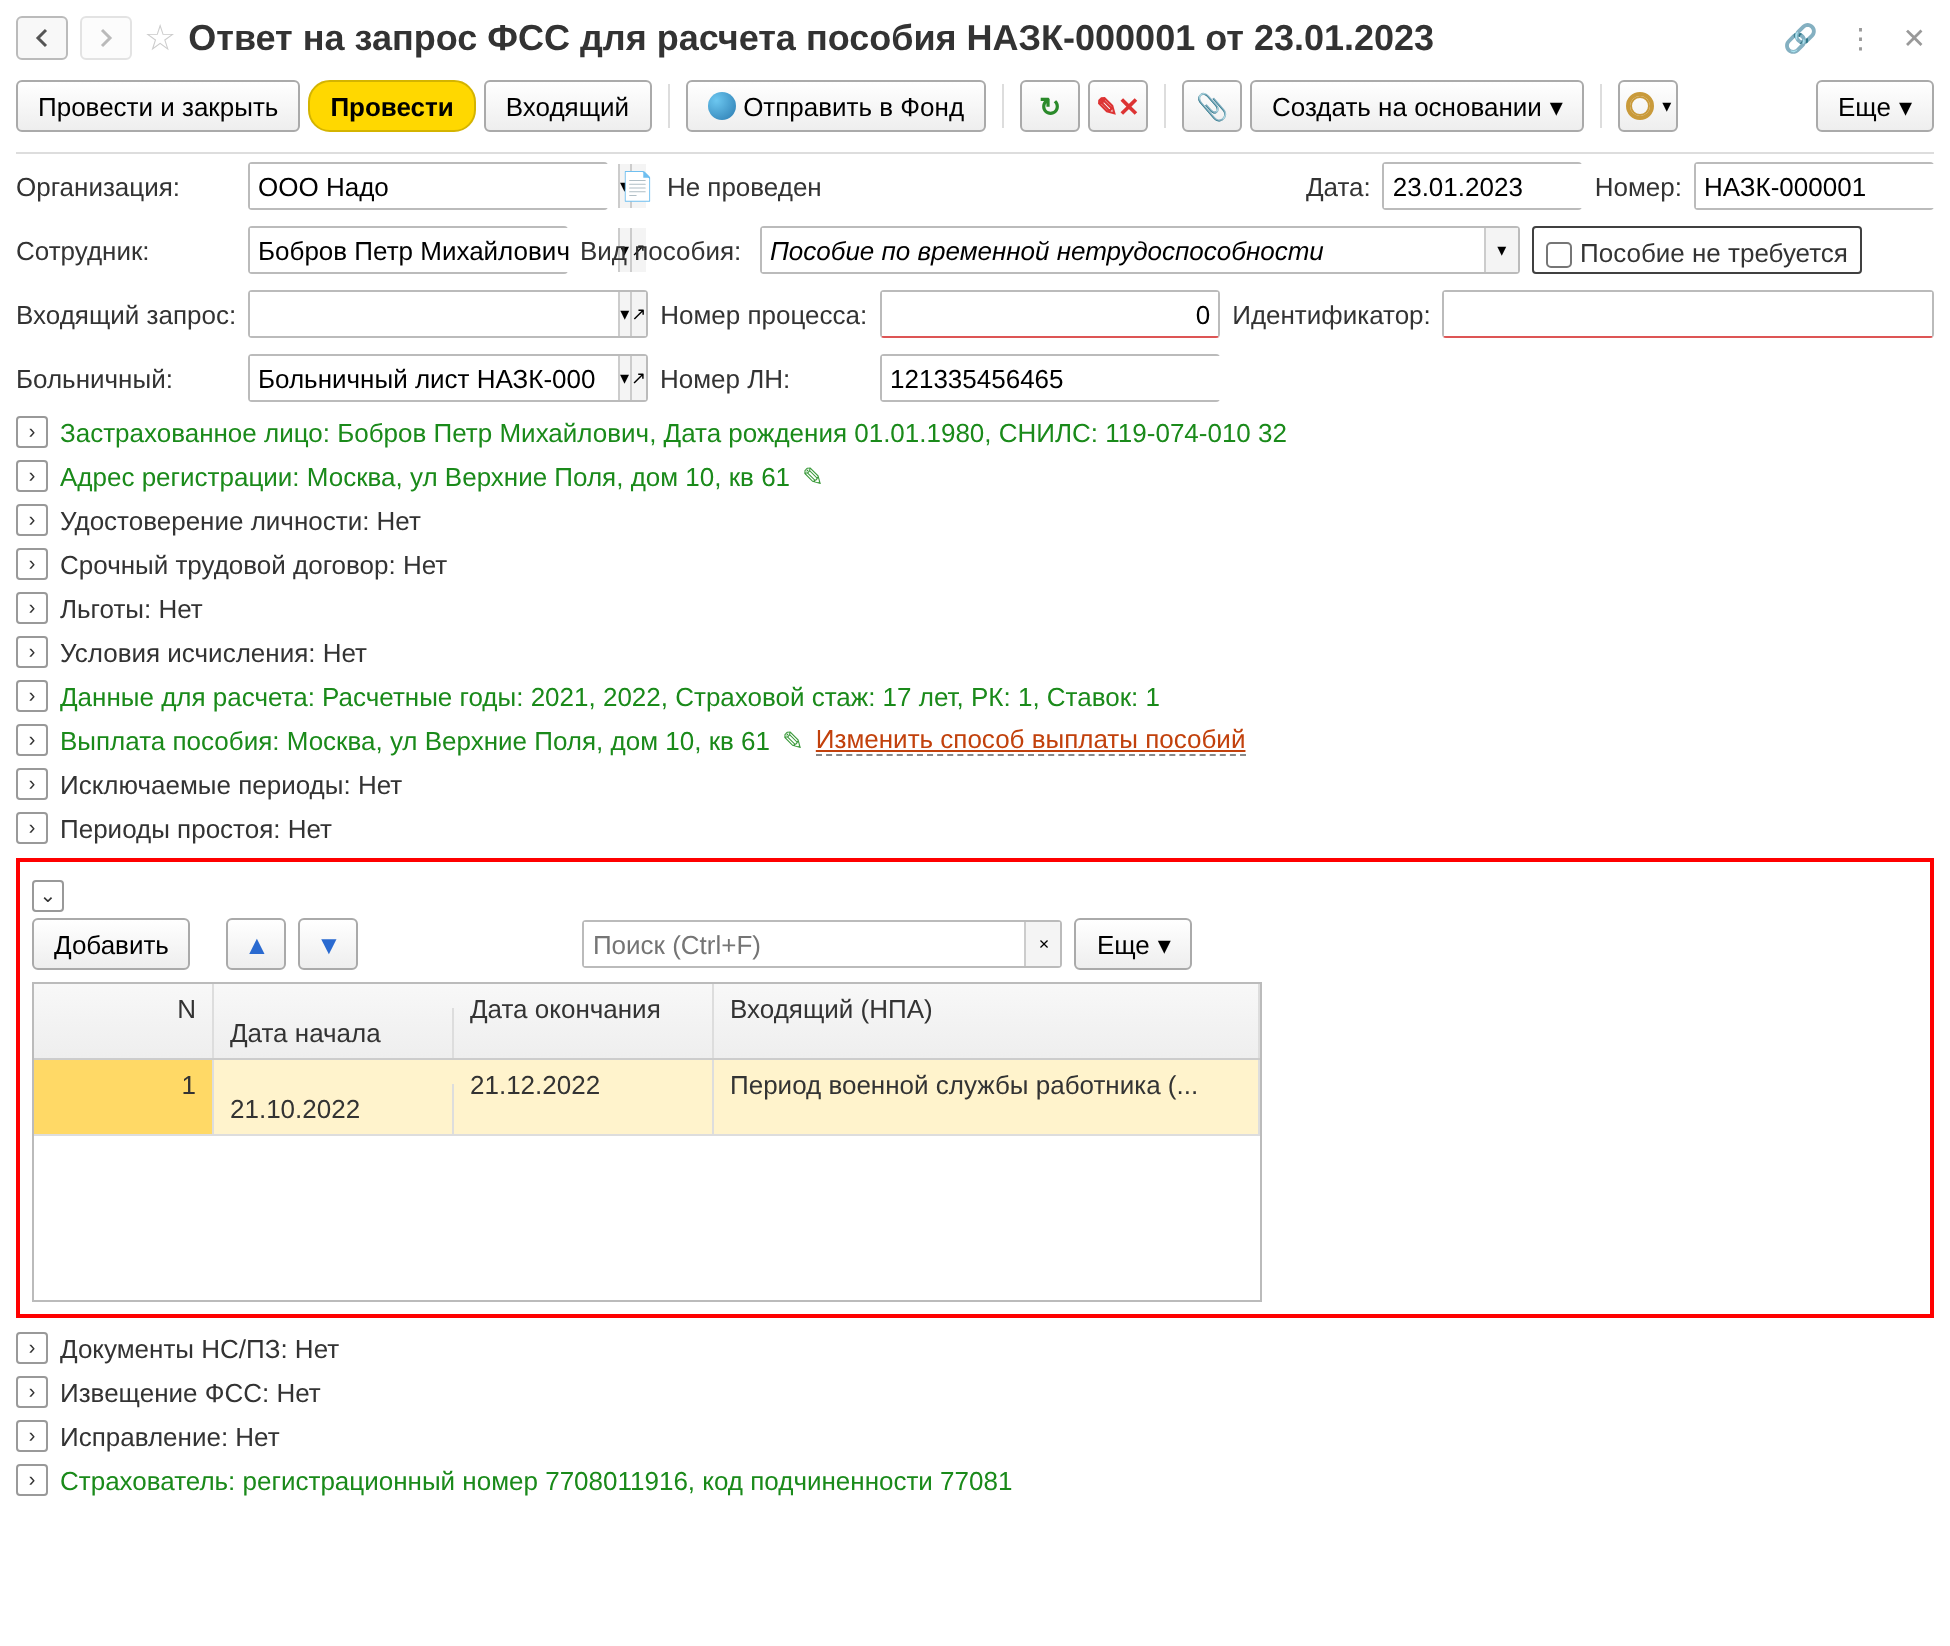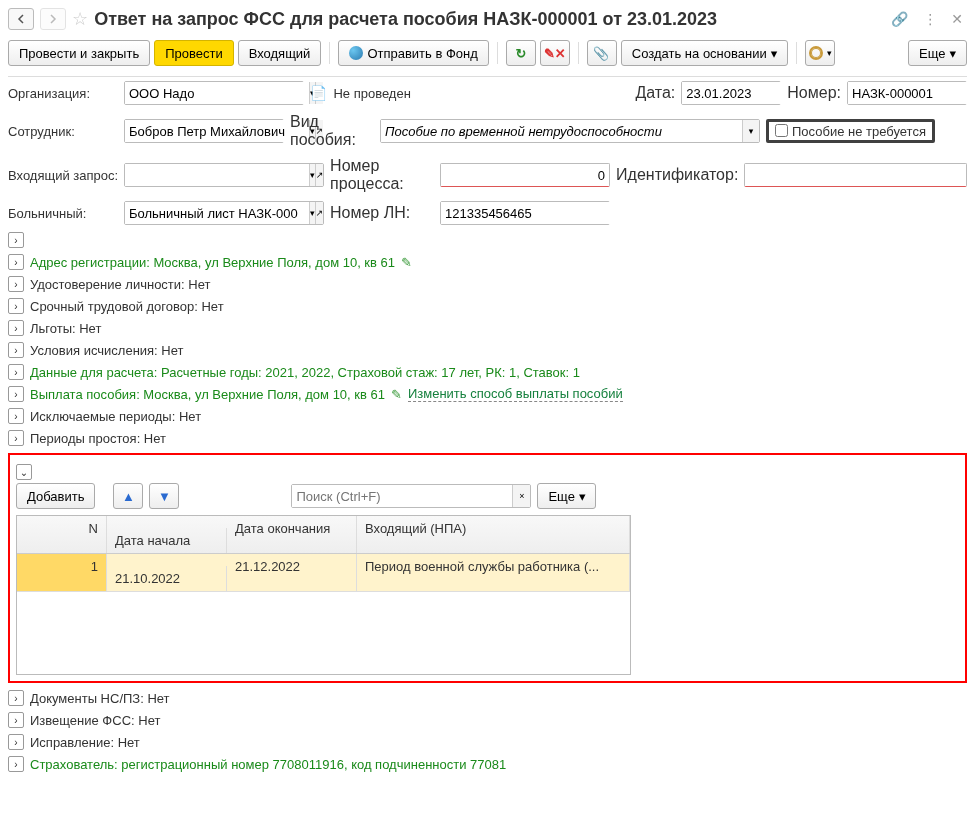--- a/index.html
+++ b/index.html
@@ -5,38 +5,38 @@
   * { box-sizing: border-box; margin: 0; padding: 0; }
   body { font-family: Arial, sans-serif; font-size: 13px; color: #333; background: #fff; width: 975px; padding: 4px 8px; }
   .win-header { display: flex; align-items: center; gap: 6px; padding: 4px 0 8px 0; }
   .nav-btn { width: 26px; height: 22px; border: 1px solid #bbb; background: #f8f8f8; border-radius: 3px; display: flex; align-items: center; justify-content: center; cursor: pointer; }
   .nav-btn.disabled { opacity: 0.4; }
   .star-icon { color: #ccc; font-size: 18px; }
   .win-title { font-size: 18px; font-weight: bold; flex: 1; }
   .hdr-icon { color: #999; font-size: 14px; cursor: pointer; padding: 0 4px; }
   .toolbar { display: flex; align-items: center; gap: 4px; padding: 2px 0 10px 0; border-bottom: 1px solid #ddd; }
   .btn { height: 26px; padding: 0 10px; border: 1px solid #aaa; background: linear-gradient(#fff,#eee); border-radius: 3px; font-size: 13px; cursor: pointer; display: inline-flex; align-items: center; gap: 4px; }
-  .btn.yellow { background: #ffd800; border-color: #d4b400; font-weight: normal; }
+  .btn.yellow { background: #ffd800; border-color: #d4b400; font-weight: bold; border-radius: 11px; }
   .btn-icon { width: 30px; padding: 0; justify-content: center; }
   .spacer-sm { width: 6px; }
   .right-push { margin-left: auto; }
   .form-row { display: flex; align-items: center; gap: 6px; padding: 4px 0; }
   .label { min-width: 110px; font-size: 13px; }
-  .label-sm { font-size: 16px; }
+  .label-sm { font-size: 13px; }
   .input-wrap { display: flex; align-items: center; border: 1px solid #bbb; height: 24px; background: #fff; border-radius: 2px; }
   .input-wrap input { border: none; outline: none; padding: 0 4px; height: 22px; font-size: 13px; }
   .input-btn { width: 18px; height: 22px; border: none; border-left: 1px solid #ccc; background: #f4f4f4; font-size: 9px; cursor: pointer; display: flex; align-items: center; justify-content: center; }
   .doc-icon { color: #888; font-size: 14px; }
   .status-text { font-size: 13px; }
-  .checkbox-wrap { display: flex; align-items: flex-start; gap: 4px; border: 3px solid #404040; padding: 2px 6px; height: 24px; border-radius: 2px; }
+  .checkbox-wrap { display: flex; align-items: flex-end; gap: 4px; border: 1px solid #404040; padding: 2px 6px; height: 24px; border-radius: 2px; }
   .section-row { display: flex; align-items: center; gap: 6px; padding: 3px 0; font-size: 13px; }
   .expand-btn { width: 16px; height: 16px; border: 1px solid #999; border-radius: 2px; display: flex; align-items: center; justify-content: center; font-size: 10px; cursor: pointer; background: #fff; }
   .section-text { }
   .green { color: #1a8a1a; }
-  .underline-link { color: #15803d; border-bottom: 1px dashed #888; cursor: pointer; }
+  .underline-link { color: #c2410c; border-bottom: 1px dashed #888; cursor: pointer; text-decoration: underline; }
   .pencil { color: #3a9a3a; cursor: pointer; }
   .highlight-box { border: 2px solid red; padding: 6px; margin: 4px 0; }
   .table { border: 1px solid #bbb; width: 615px; }
   .table-header, .table-row { display: flex; }
   .table-header { background: linear-gradient(#f8f8f8,#eee); border-bottom: 1px solid #ccc; }
   .th, .td { padding: 5px 8px; font-size: 13px; border-right: 1px solid #ddd; }
   .col-n { width: 90px; text-align: right; }
   .col-d1 { width: 120px; margin-top: 12px; }
   .col-d2 { width: 130px; }
   .col-base { flex: 1; }
@@ -173,20 +173,21 @@
     <button class="input-btn">↗</button>
   </div>
   <span class="label-sm" style="width:104px">Номер ЛН:</span>
   <div class="input-wrap" style="width:170px">
     <input value="121335456465" style="">
   </div>
 </div>
 
 <div class="section-row">
     <div class="expand-btn">›</div>
+    <span class="section-text green">Застрахованное лицо: Бобров Петр Михайлович, Дата рождения 01.01.1980, СНИЛС: 119-074-010 32</span>
   </div>
 <div class="section-row">
     <div class="expand-btn">›</div>
     <span class="section-text green">Адрес регистрации: Москва, ул Верхние Поля, дом 10, кв 61</span> 
     <span class="pencil">✎</span>
   </div>
 <div class="section-row">
     <div class="expand-btn">›</div>
     <span class="section-text">Удостоверение личности: Нет</span>
   </div>

